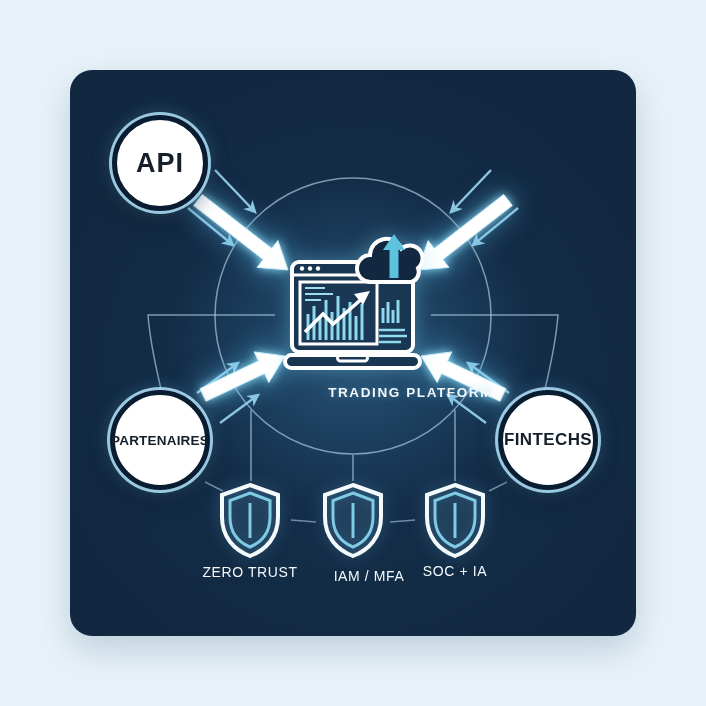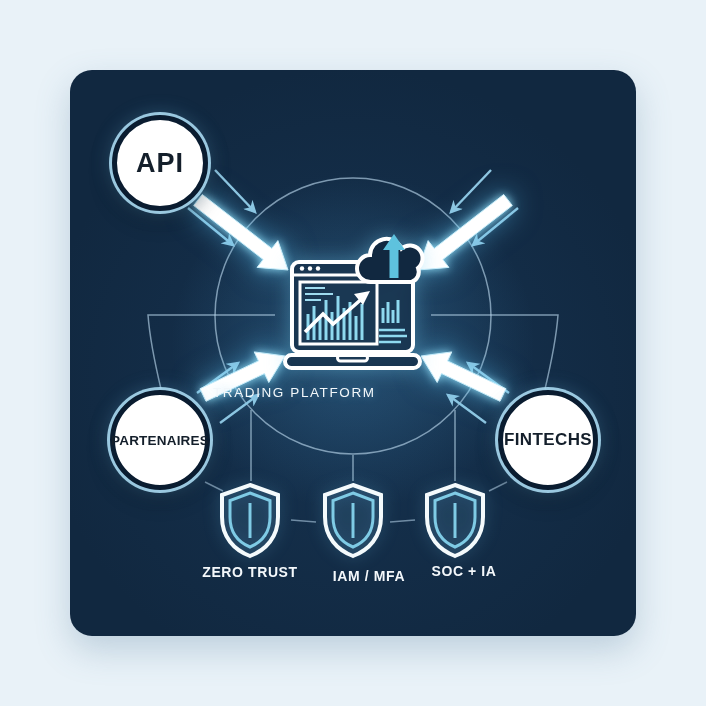--- a/index.html
+++ b/index.html
@@ -33,33 +33,33 @@
     color: #141f2b; font-weight: 700; text-align: right;
     z-index: 4; box-sizing: border-box;
   }
   .node-api         { left: 42px;  top: 45px;  width: 96px;  height: 96px;  font-size: 27px; letter-spacing: 1px; }
   .node-cloud       { left: 430px; top: 45px;  width: 96px;  height: 96px;  font-size: 21px; letter-spacing: 0.5px; }
   .node-partenaires { left: 40px;  top: 320px; width: 100px; height: 100px; font-size: 13.5px; letter-spacing: 0.2px; }
   .node-fintechs    { left: 428px; top: 320px; width: 100px; height: 100px; font-size: 17px; letter-spacing: 0.4px; }
 
   .platform-title {
     position: absolute; left: 143px; top: 315px; width: 280px;
-    text-align: left;
-    color: #f2f7fa; font-size: 13.5px; font-weight: 400; letter-spacing: 1.6px;
+    text-align: right;
+    color: #f2f7fa; font-size: 13.5px; font-weight: 700; letter-spacing: 1.6px;
     text-shadow: 0 0 8px rgba(120,200,240,0.45);
     z-index: 3;
   }
   .shield-label {
     position: absolute; width: 140px; text-align: center;
-    color: #f4f8fb; font-size: 14px; font-weight: 700; letter-spacing: 0.6px;
+    color: #f4f8fb; font-size: 14px; font-weight: 400; letter-spacing: 0.6px;
     z-index: 3;
   }
   .label-zero { left: 110px; top: 494px; }
   .label-iam  { left: 229px; top: 498px; }
-  .label-soc  { left: 324px; top: 493px; }
+  .label-soc  { left: 315px; top: 493px; }
 
   .glow-arrow {
     fill: #ffffff;
     stroke: #c9eefb; stroke-width: 1;
     filter: drop-shadow(0 0 5px rgba(150,225,250,0.95)) drop-shadow(0 0 14px rgba(90,190,240,0.65));
   }
   .thin-arrow { stroke: #8fc7e2; stroke-width: 2.4; fill: none; }
   .frame-line { stroke: rgba(190,219,240,0.62); stroke-width: 1.5; fill: none; }
   .chain-line { stroke: rgba(190,219,240,0.55); stroke-width: 1.5; fill: none; }
 

